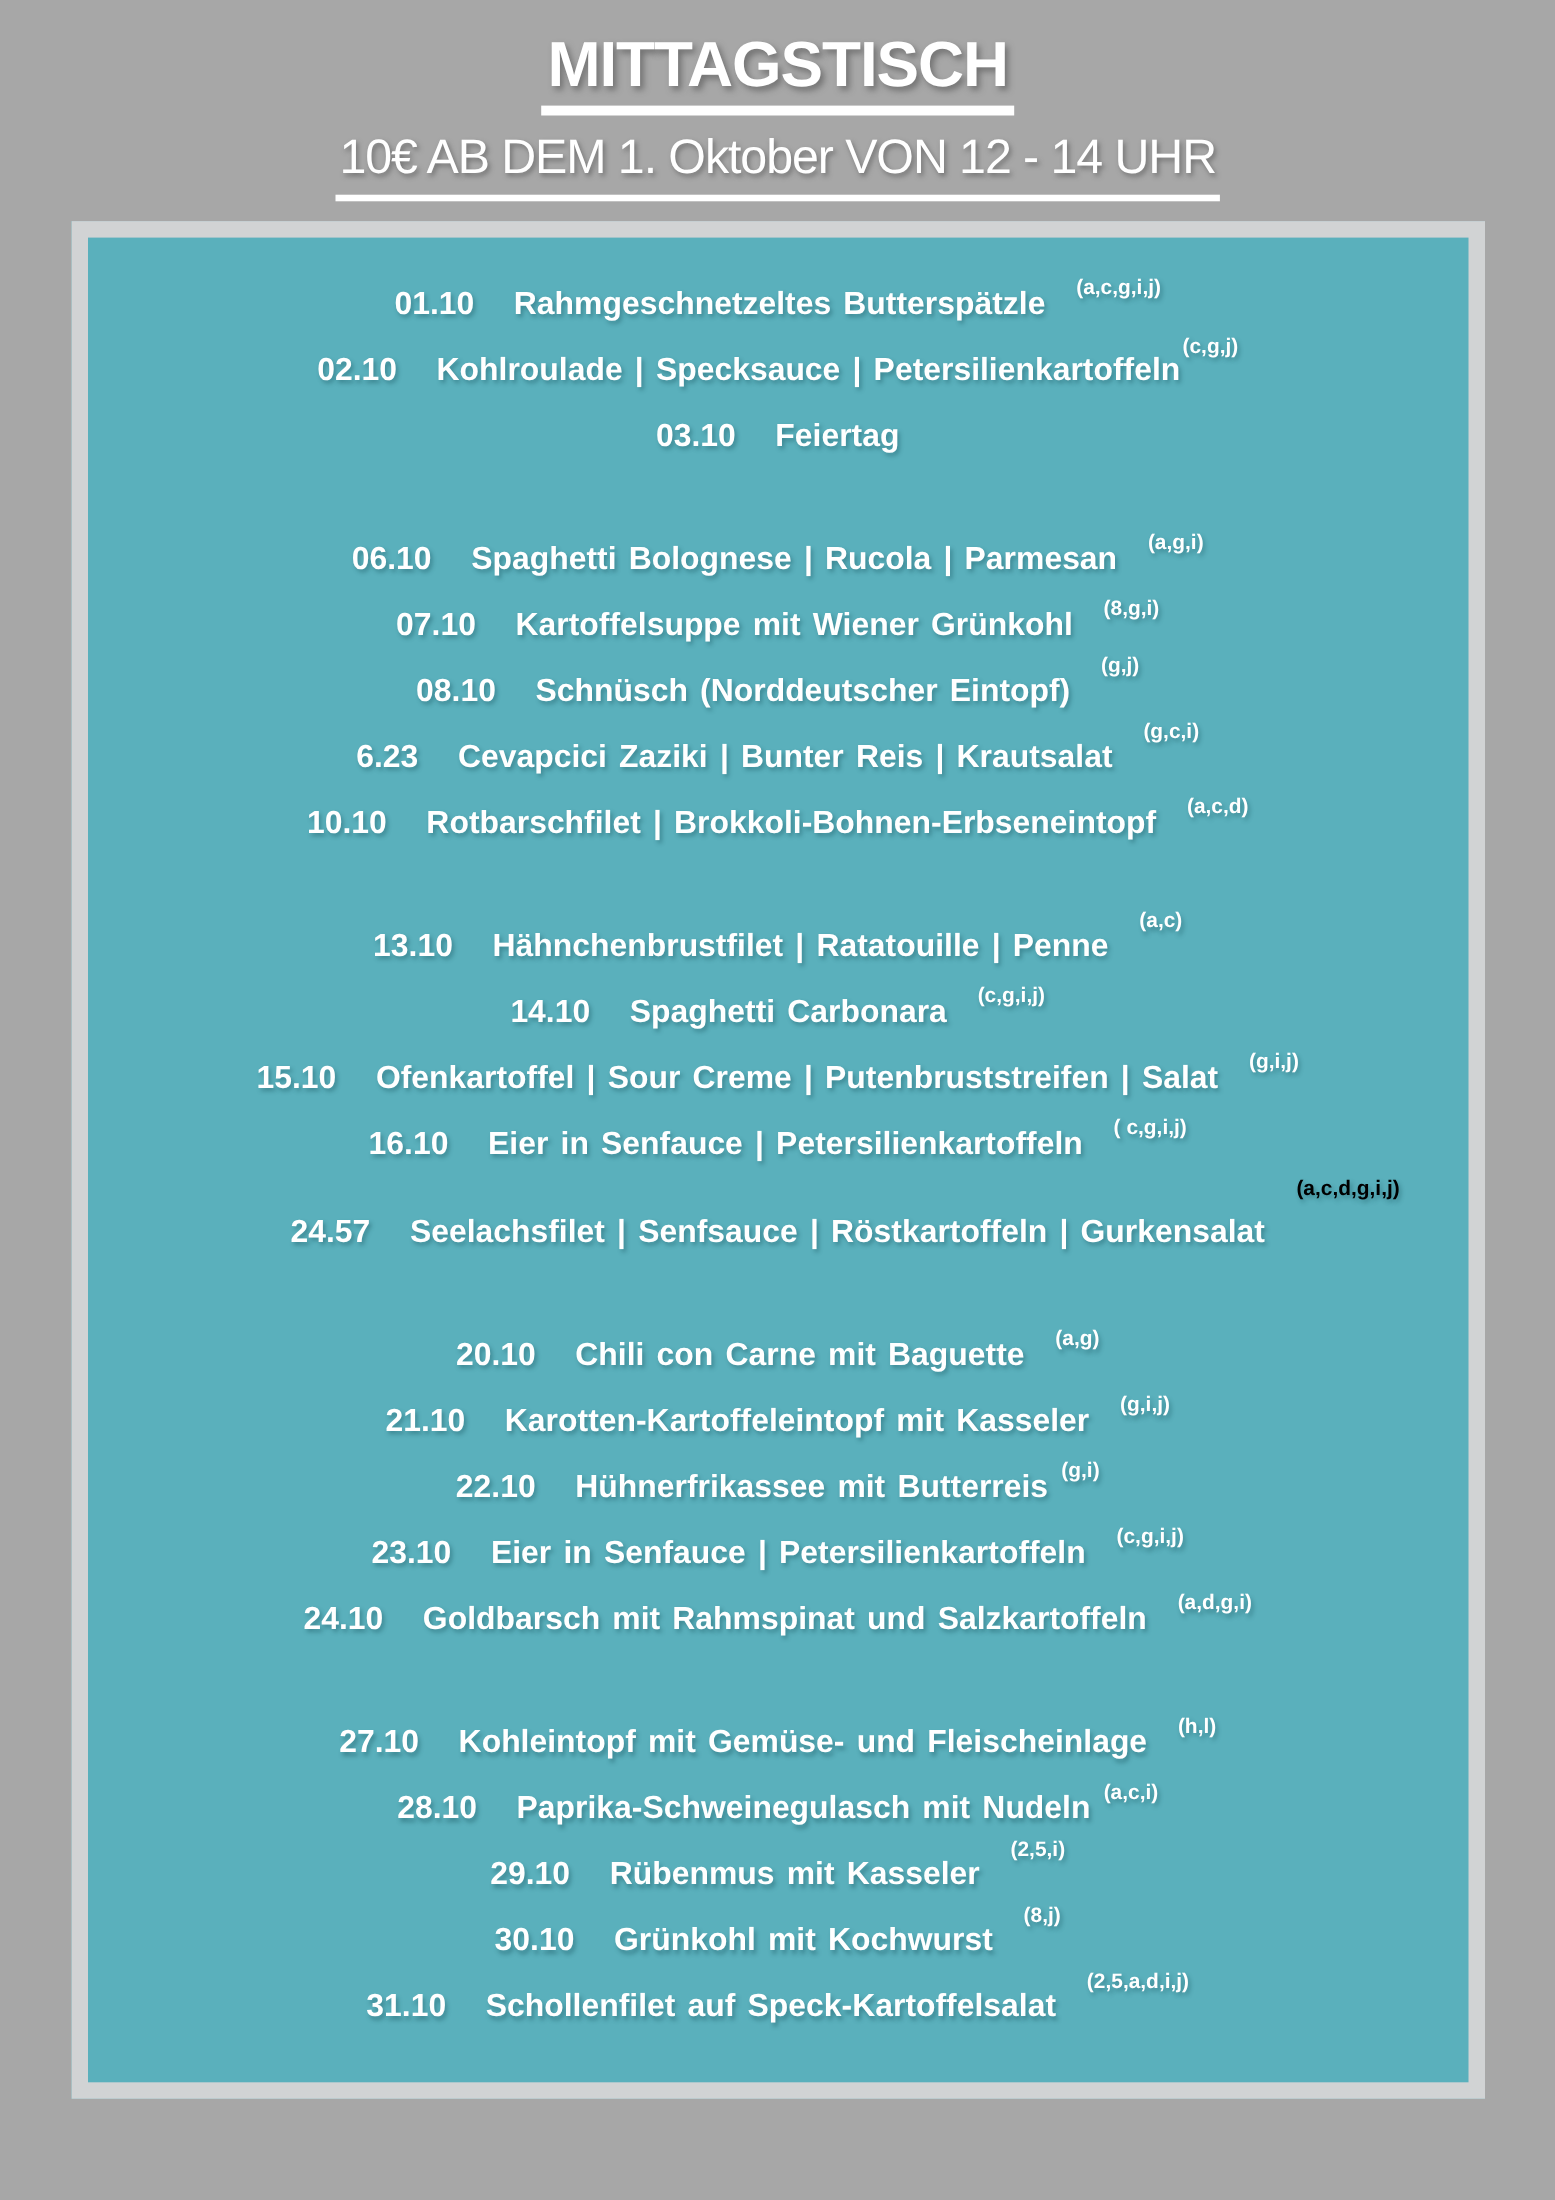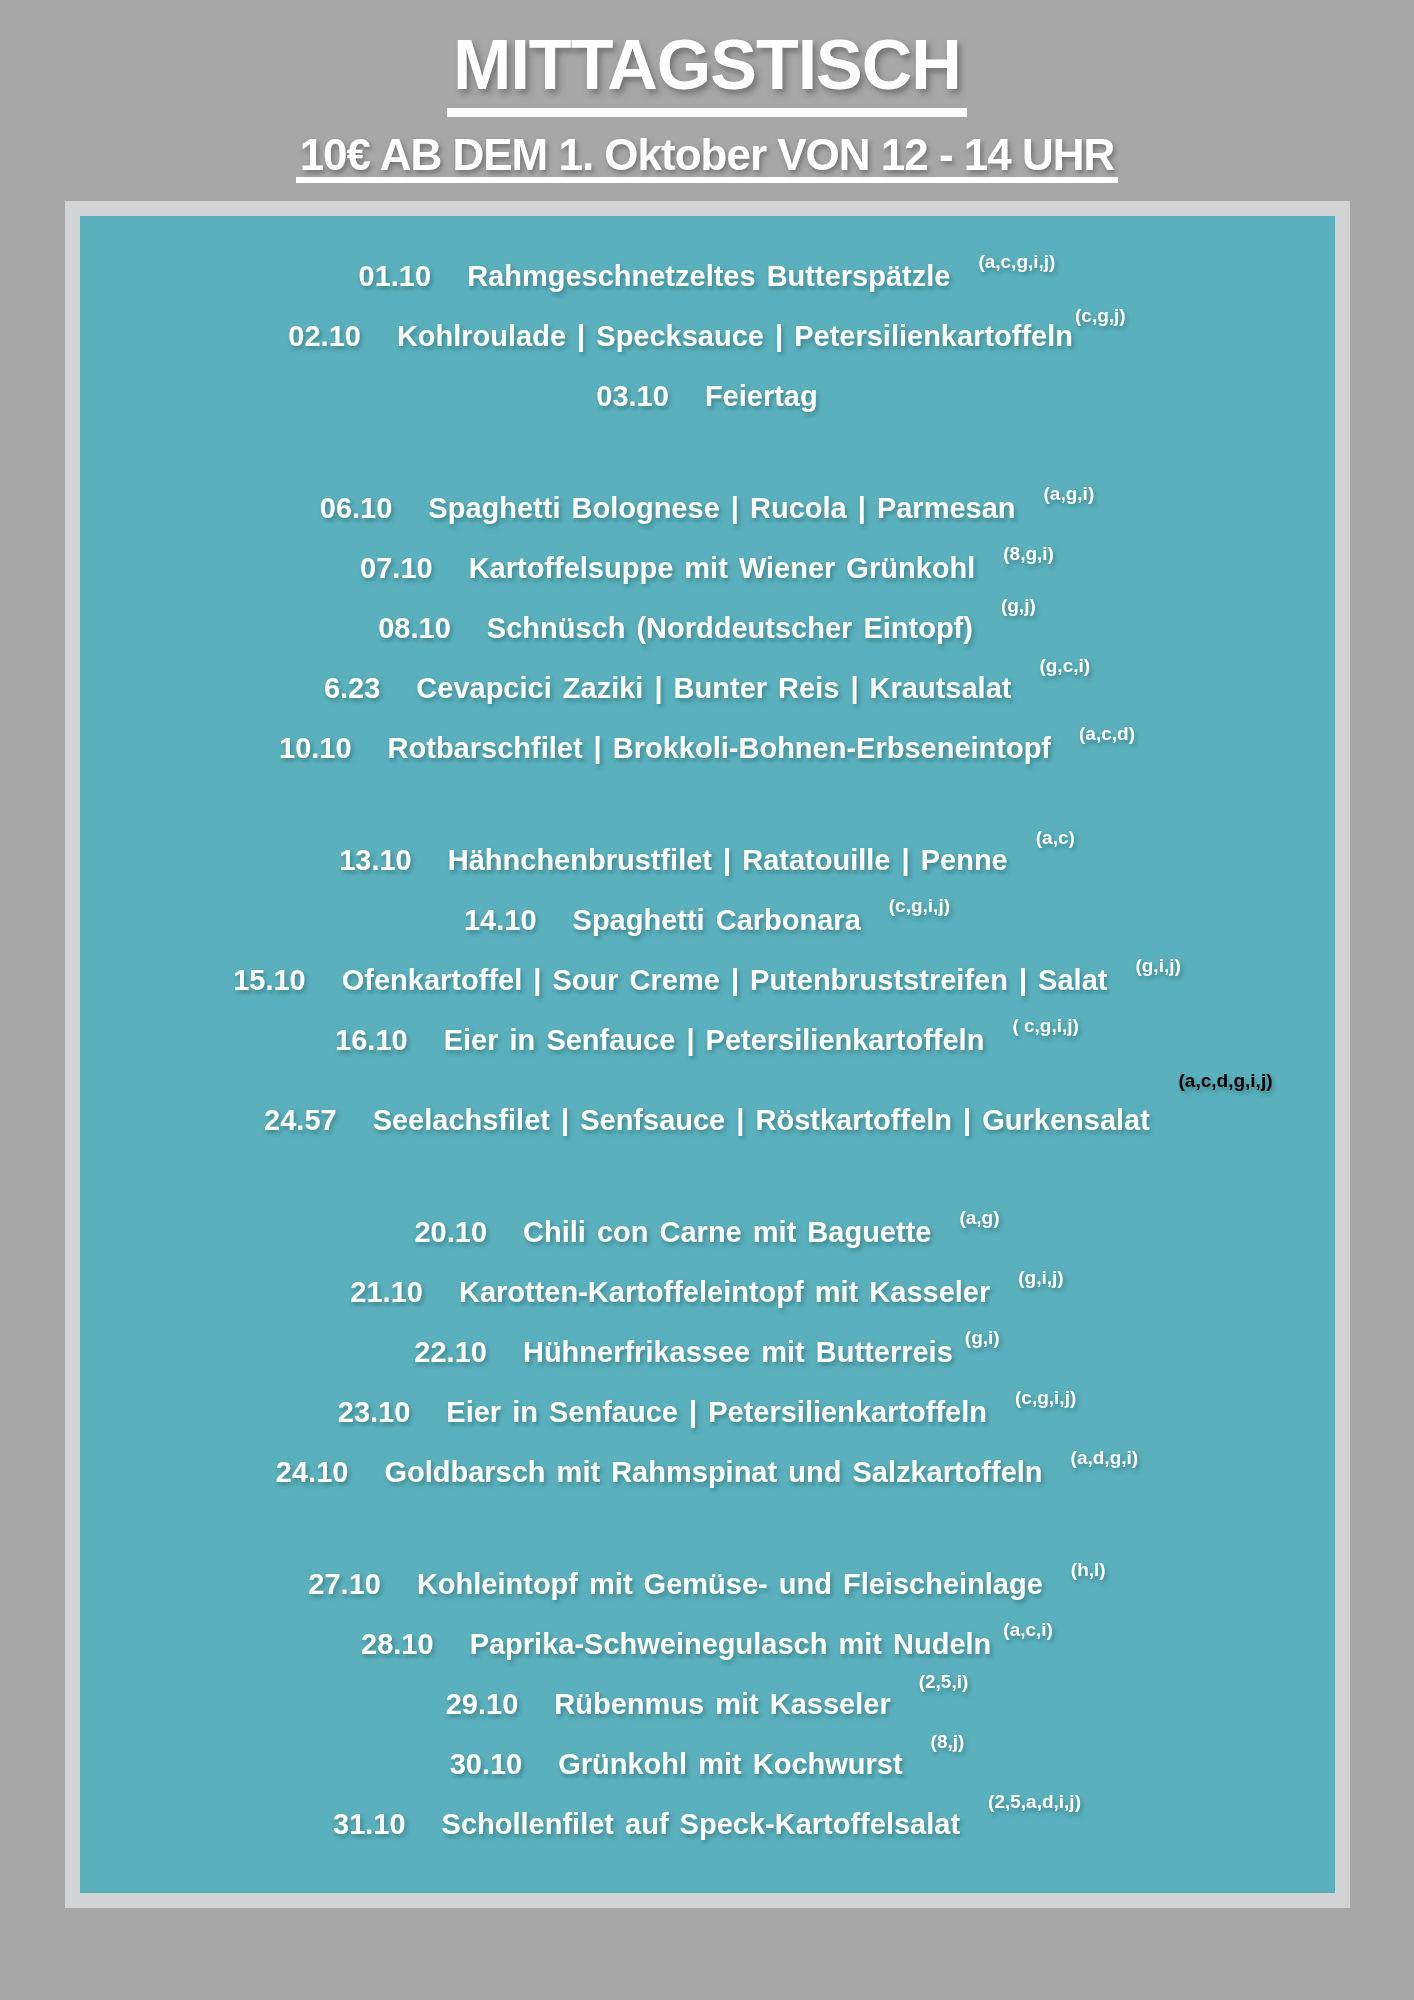--- a/index.html
+++ b/index.html
@@ -13,39 +13,39 @@
   }
   .page {
     width: 1414px;
     height: 2000px;
     padding-top: 30px;
     box-sizing: border-box;
   }
   .title {
     width: fit-content;
     margin: 0 auto;
-    font-size: 70px;
+    font-size: 58px;
     line-height: 1.0;
     font-weight: bold;
     letter-spacing: -1px;
     color: #ffffff;
     border-bottom: 9px solid #ffffff;
     padding: 0 6px 8px 6px;
     text-shadow: 3px 4px 6px rgba(70,70,70,0.55);
   }
   .subtitle {
     width: fit-content;
     margin: 16px auto 0 auto;
     font-size: 44px;
     line-height: 1.0;
-    font-weight: bold;
+    font-weight: normal;
     letter-spacing: -1px;
     color: #ffffff;
     border-bottom: 6px solid #ffffff;
-    padding: 0 4px 0 4px;
+    padding: 0 4px 12px 4px;
     text-shadow: 2px 3px 5px rgba(70,70,70,0.55);
   }
   .panel {
     width: 1255px;
     height: 1647px;
     margin: 18px auto 0 auto;
     background: #5ab0bc;
     border: 15px solid #d1d3d4;
     padding-top: 30px;
     box-sizing: content-box;

